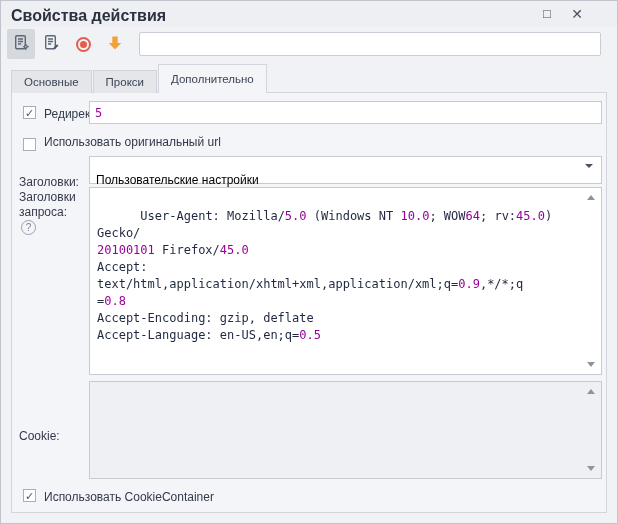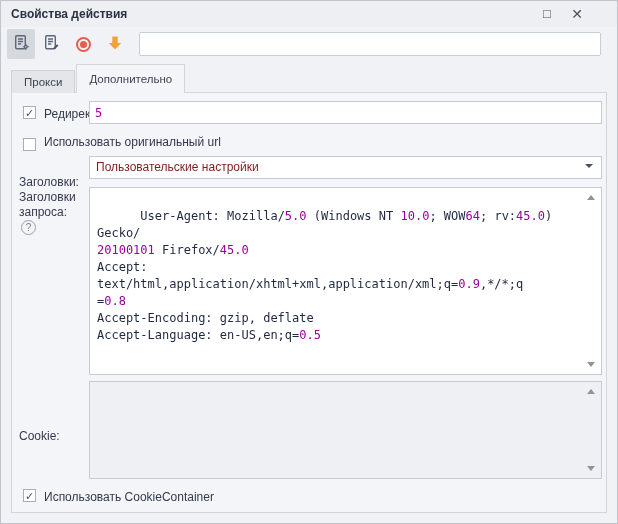--- a/index.html
+++ b/index.html
@@ -5,21 +5,21 @@
   html,body{margin:0;padding:0;background:#dfe2e7;}
   *{box-sizing:border-box;}
   .window{
     position:relative;width:618px;height:524px;
     background:#f1f2f5;border:1px solid #bfc4cd;
     font-family:"Liberation Sans","DejaVu Sans",sans-serif;
     font-size:12px;color:#2e3547;overflow:hidden;
   }
   
   .titlebar{position:absolute;top:0;left:0;right:0;height:26px;background:#edeff2;}
-  .title{position:absolute;left:10px;top:6px;font-weight:bold;font-size:12px;color:#2b3140;}
+  .title{position:absolute;left:10px;top:6px;font-weight:bold;font-size:16px;color:#2b3140;}
   .win-btn{position:absolute;top:3px;width:20px;height:20px;text-align:center;
     line-height:20px;font-size:13px;color:#4a5160;cursor:default;}
   .btn-max{right:60px;}
   .btn-close{right:30px;font-size:14px;}
   
   .toolbar{position:absolute;top:26px;left:0;right:0;height:34px;}
   .tool-btn{position:absolute;top:2px;width:28px;height:30px;display:flex;
     align-items:center;justify-content:center;border-radius:2px;}
   .tool-btn.selected{background:#d5d8dd;}
   .tb1{left:6px;} .tb2{left:36px;} .tb3{left:68px;} .tb4{left:100px;}
@@ -41,21 +41,21 @@
   .panel{position:absolute;top:91px;left:10px;right:10px;bottom:10px;
     background:#f4f5f8;border:1px solid #d2d5db;}
   .checkbox{position:absolute;width:13px;height:13px;background:#fff;
     border:1px solid #a8adb8;font-size:11px;line-height:12px;text-align:center;
     color:#4c525e;}
   .lbl{position:absolute;color:#333a4c;}
   .field{position:absolute;left:77px;width:513px;background:#fff;
     border:1px solid #c5cad3;}
   .redirect-input{top:8px;height:23px;padding:0 5px;
     font:12px "DejaVu Sans Mono",monospace;color:#990099;outline:none;}
-  .combo{top:63px;height:23px;line-height:21px;padding:0 6px;color:#7f1d1d;}
+  .combo{top:63px;height:23px;line-height:21px;padding:13px 6px;color:#000000;}
   .combo-arrow{position:absolute;right:8px;top:8px;width:8px;}
   .combo-arrow .bar{height:2px;background:#4a5160;margin-bottom:1px;}
   .combo-arrow .tri{width:0;height:0;border-left:4px solid transparent;
     border-right:4px solid transparent;border-top:4px solid #4a5160;}
   .headers-box{top:94px;height:188px;padding:3px 20px 3px 7px;
     font:12px "DejaVu Sans Mono",monospace;color:#1f2840;line-height:17px;
     white-space:pre-wrap;overflow:hidden;}
   .headers-box .num{color:#990099;}
   .cookie-box{top:288px;height:98px;background:#eef0f3;}
   .scroll-up,.scroll-dn{position:absolute;right:6px;width:0;height:0;
@@ -111,20 +111,21 @@
       <span>
         <svg width="18" height="18" viewBox="0 0 18 18">
           <path d="M6.3 2.5h5.4v6.4h3.5L9 15.6 2.8 8.9h3.5z" fill="#f0a238"></path>
         </svg>
       </span>
     </div>
     <input class="toolbar-input" type="text" value="" style="">
   </div>
 
   <div class="tabs">
+    <div class="tab">Основные</div>
     <div class="tab">Прокси</div>
     <div class="tab active">Дополнительно</div>
   </div>
 
   <div class="panel">
 
     <div class="checkbox" style="left:11px;top:13px;">
       <span>✓</span>
     </div>
     <div class="lbl" style="left:32px;top:14px;">Редирект</div>

